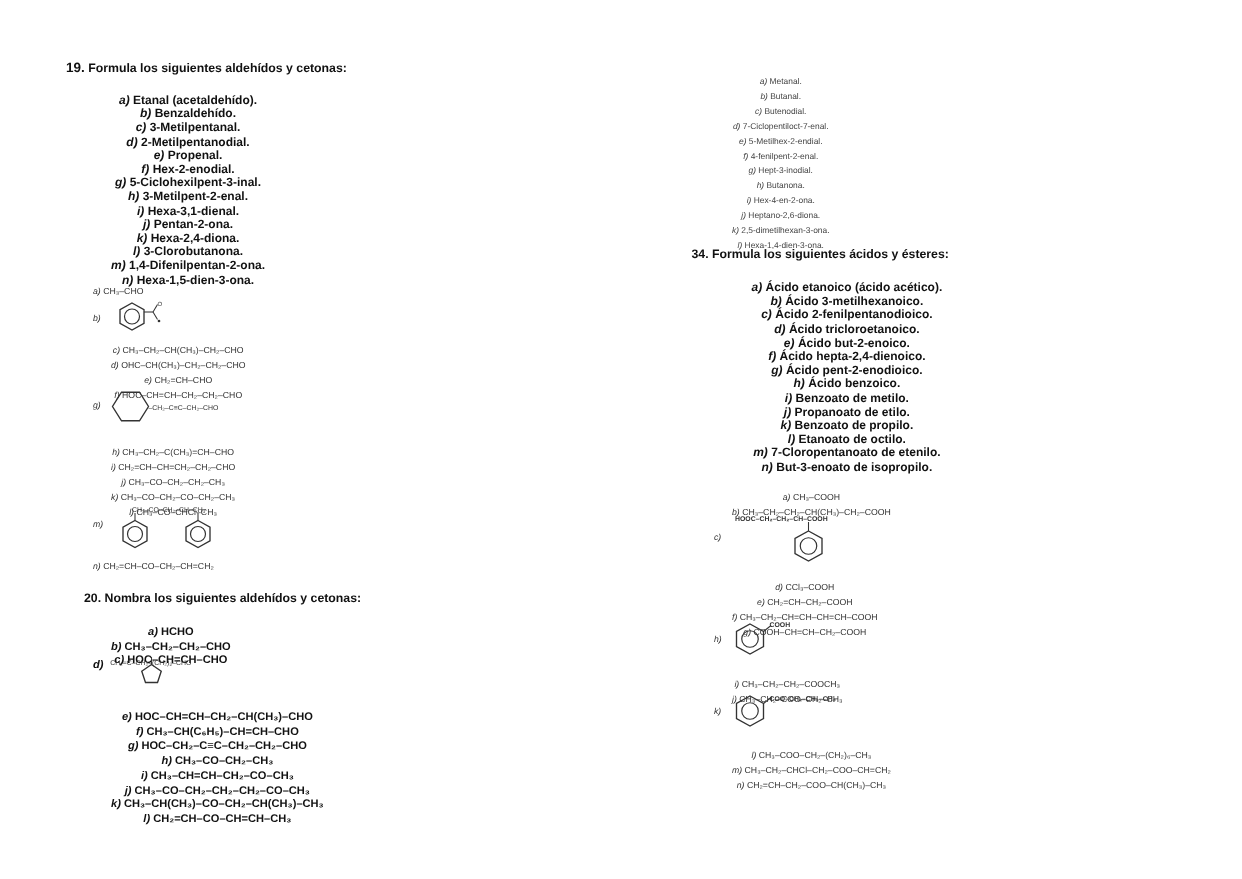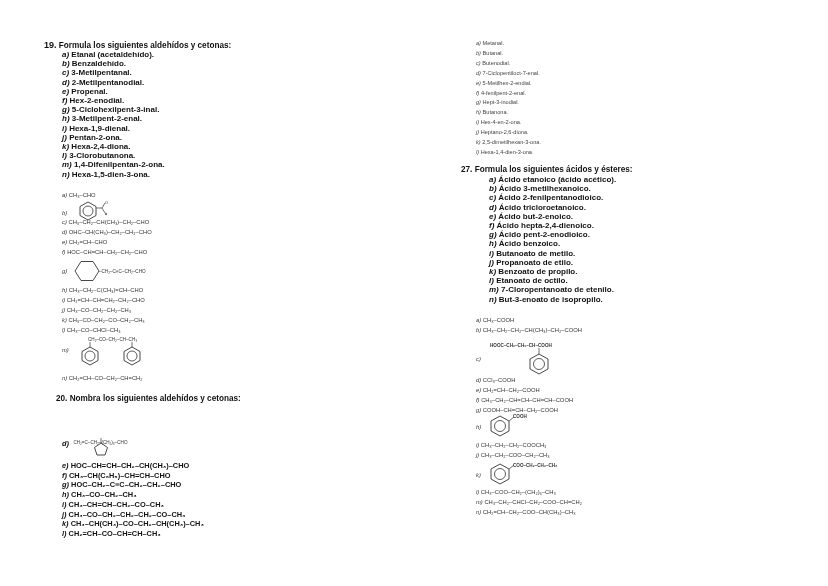--- a/index.html
+++ b/index.html
@@ -8,21 +8,21 @@
     font-family: "Liberation Sans", sans-serif; color: #111;
   }
   .page { position: absolute; left: 0; top: 0; width: 768px; height: 586px; }
   .abs { position: absolute; white-space: nowrap; }
   .q-title { font-weight: bold; font-size: 8.2px; }
   .q-title .num { font-size: 9px; }
   .bold-item { font-weight: bold; font-size: 8px; line-height: 9.2px; }
   .bold-item i { font-weight: bold; }
   .small-item { font-size: 5.6px; color: #444; line-height: 9.9px; }
   .formula { font-size: 5.8px; color: #333; line-height: 9.9px; }
-  .list { position: absolute; margin: 0; padding: 0; list-style: none; }
+  .list { position: absolute; margin: 12px; padding: 0; list-style: none; text-align: center; }
   .struct { position: absolute; }
   .struct svg { display: block; }
   .struct-label { position: absolute; font-size: 5.8px; color: #333; font-style: italic; }
   .struct-text { position: absolute; font-size: 4.6px; color: #333; white-space: nowrap; }
   .big-formula { font-weight: bold; font-size: 7.4px; line-height: 9.7px; }
 </style>
 </head>
 <body>
 
 <div class="page">
@@ -33,21 +33,21 @@
   </div>
   <ul class="list" style="left:62px; top:50px;">
     <li class="bold-item"><i>a)</i> <span>Etanal (acetaldehído).</span></li>
     <li class="bold-item"><i>b)</i> <span>Benzaldehído.</span></li>
     <li class="bold-item"><i>c)</i> <span>3-Metilpentanal.</span></li>
     <li class="bold-item"><i>d)</i> <span>2-Metilpentanodial.</span></li>
     <li class="bold-item"><i>e)</i> <span>Propenal.</span></li>
     <li class="bold-item"><i>f)</i> <span>Hex-2-enodial.</span></li>
     <li class="bold-item"><i>g)</i> <span>5-Ciclohexilpent-3-inal.</span></li>
     <li class="bold-item"><i>h)</i> <span>3-Metilpent-2-enal.</span></li>
-    <li class="bold-item"><i>i)</i> <span>Hexa-1,9-dienal.</span></li>
+    <li class="bold-item"><i>i)</i> <span>Hexa-3,1-dienal.</span></li>
     <li class="bold-item"><i>j)</i> <span>Pentan-2-ona.</span></li>
     <li class="bold-item"><i>k)</i> <span>Hexa-2,4-diona.</span></li>
     <li class="bold-item"><i>l)</i> <span>3-Clorobutanona.</span></li>
     <li class="bold-item"><i>m)</i> <span>1,4-Difenilpentan-2-ona.</span></li>
     <li class="bold-item"><i>n)</i> <span>Hexa-1,5-dien-3-ona.</span></li>
   </ul>
 
   <div class="abs formula" style="left:62px; top:191px;"><i>a)</i> <span>CH₃–CHO</span></div>
 
   <div class="struct-label" style="left:62px; top:210px;">b)</div>
@@ -98,20 +98,25 @@
       <circle cx="54" cy="14" r="5" fill="none" stroke="#333" stroke-width="0.8"></circle>
     </svg>
   </div>
 
   <div class="abs formula" style="left:62px; top:374px;"><i>n)</i> <span>CH₂=CH–CO–CH₂–CH=CH₂</span></div>
 
   <div class="abs q-title" style="left:56px; top:394px;">
     <span>20.</span>
     <span>Nombra los siguientes aldehídos y cetonas:</span>
   </div>
+  <ul class="list" style="left:62px; top:404px;">
+    <li class="big-formula"><i>a)</i> <span>HCHO</span></li>
+    <li class="big-formula"><i>b)</i> <span>CH₃–CH₂–CH₂–CHO</span></li>
+    <li class="big-formula"><i>c)</i> <span>HOC–CH=CH–CHO</span></li>
+  </ul>
   <div class="abs" style="left:62px; top:432px;">
     <i class="big-formula">d)</i>
     <span class="struct-text" style="position:relative; top:-2px;">CH₂=C–CH₂–(CH₂)₃–CHO</span>
   </div>
   <div class="struct" style="left:93px; top:438px;">
     <svg width="16" height="20" viewBox="0 0 16 20">
       <line x1="8" y1="0" x2="8" y2="5" stroke="#333" stroke-width="0.7"></line>
       <polygon points="8,5 14.5,9.5 12,17 4,17 1.5,9.5" fill="none" stroke="#333" stroke-width="0.9"></polygon>
     </svg>
   </div>
@@ -135,33 +140,33 @@
     <li><i>f)</i> <span>4-fenilpent-2-enal.</span></li>
     <li><i>g)</i> <span>Hept-3-inodial.</span></li>
     <li><i>h)</i> <span>Butanona.</span></li>
     <li><i>i)</i> <span>Hex-4-en-2-ona.</span></li>
     <li><i>j)</i> <span>Heptano-2,6-diona.</span></li>
     <li><i>k)</i> <span>2,5-dimetilhexan-3-ona.</span></li>
     <li><i>l)</i> <span>Hexa-1,4-dien-3-ona.</span></li>
   </ul>
 
   <div class="abs q-title" style="left:461px; top:165px;">
-    <span>27.</span>
+    <span>34.</span>
     <span>Formula los siguientes ácidos y ésteres:</span>
   </div>
   <ul class="list" style="left:489px; top:175px;">
     <li class="bold-item"><i>a)</i> <span>Ácido etanoico (ácido acético).</span></li>
     <li class="bold-item"><i>b)</i> <span>Ácido 3-metilhexanoico.</span></li>
     <li class="bold-item"><i>c)</i> <span>Ácido 2-fenilpentanodioico.</span></li>
     <li class="bold-item"><i>d)</i> <span>Ácido tricloroetanoico.</span></li>
     <li class="bold-item"><i>e)</i> <span>Ácido but-2-enoico.</span></li>
     <li class="bold-item"><i>f)</i> <span>Ácido hepta-2,4-dienoico.</span></li>
     <li class="bold-item"><i>g)</i> <span>Ácido pent-2-enodioico.</span></li>
     <li class="bold-item"><i>h)</i> <span>Ácido benzoico.</span></li>
-    <li class="bold-item"><i>i)</i> <span>Butanoato de metilo.</span></li>
+    <li class="bold-item"><i>i)</i> <span>Benzoato de metilo.</span></li>
     <li class="bold-item"><i>j)</i> <span>Propanoato de etilo.</span></li>
     <li class="bold-item"><i>k)</i> <span>Benzoato de propilo.</span></li>
     <li class="bold-item"><i>l)</i> <span>Etanoato de octilo.</span></li>
     <li class="bold-item"><i>m)</i> <span>7-Cloropentanoato de etenilo.</span></li>
     <li class="bold-item"><i>n)</i> <span>But-3-enoato de isopropilo.</span></li>
   </ul>
 
   <ul class="list formula" style="left:476px; top:316px;">
     <li><i>a)</i> <span>CH₃–COOH</span></li>
     <li><i>b)</i> <span>CH₃–CH₂–CH₂–CH(CH₃)–CH₂–COOH</span></li>

